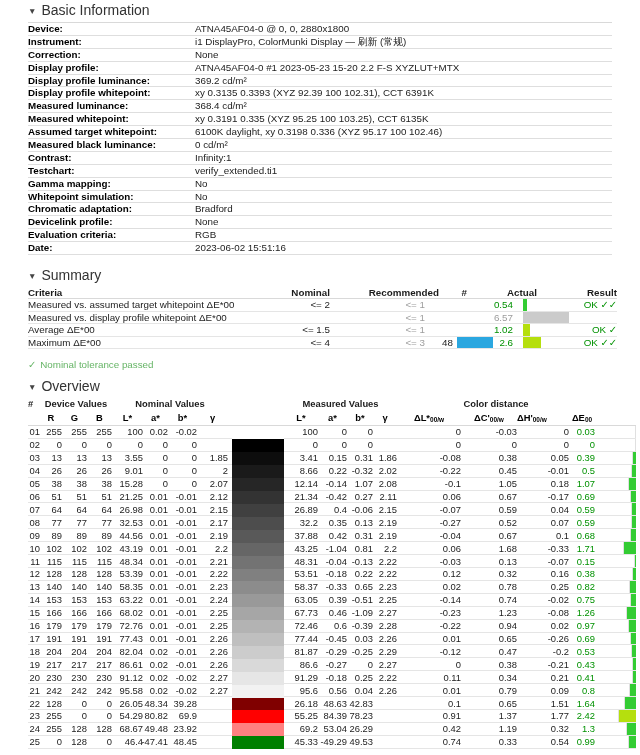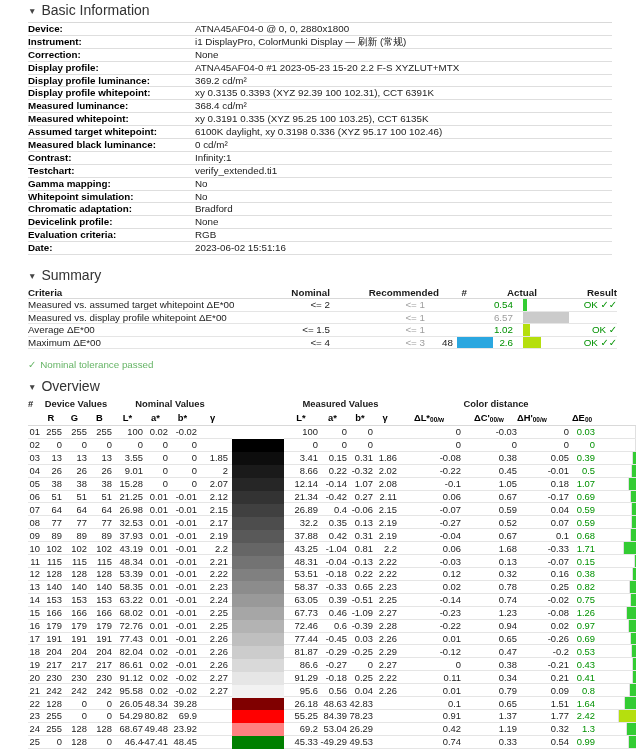--- a/index.html
+++ b/index.html
@@ -454,21 +454,21 @@
           <div class="barline">
             <div class="debar" style="width: 4px; background: rgb(51, 204, 51);"></div>
           </div>
         </div>
       </div>
       <div class="ov-row">
         <div class="c-n">09</div>
         <div class="c-r">89</div>
         <div class="c-g">89</div>
         <div class="c-b">89</div>
-        <div class="c-ln">37.93</div>
+        <div class="c-ln">44.56</div>
         <div class="c-an">0.01</div>
         <div class="c-bn">-0.01</div>
         <div class="c-gn">2.19</div>
         <div class="c-swc">
           <div class="sw" style="background: rgb(89, 89, 89);"></div>
         </div>
         <div class="c-lm">37.88</div>
         <div class="c-am">0.42</div>
         <div class="c-bm">0.31</div>
         <div class="c-gm">2.19</div>

